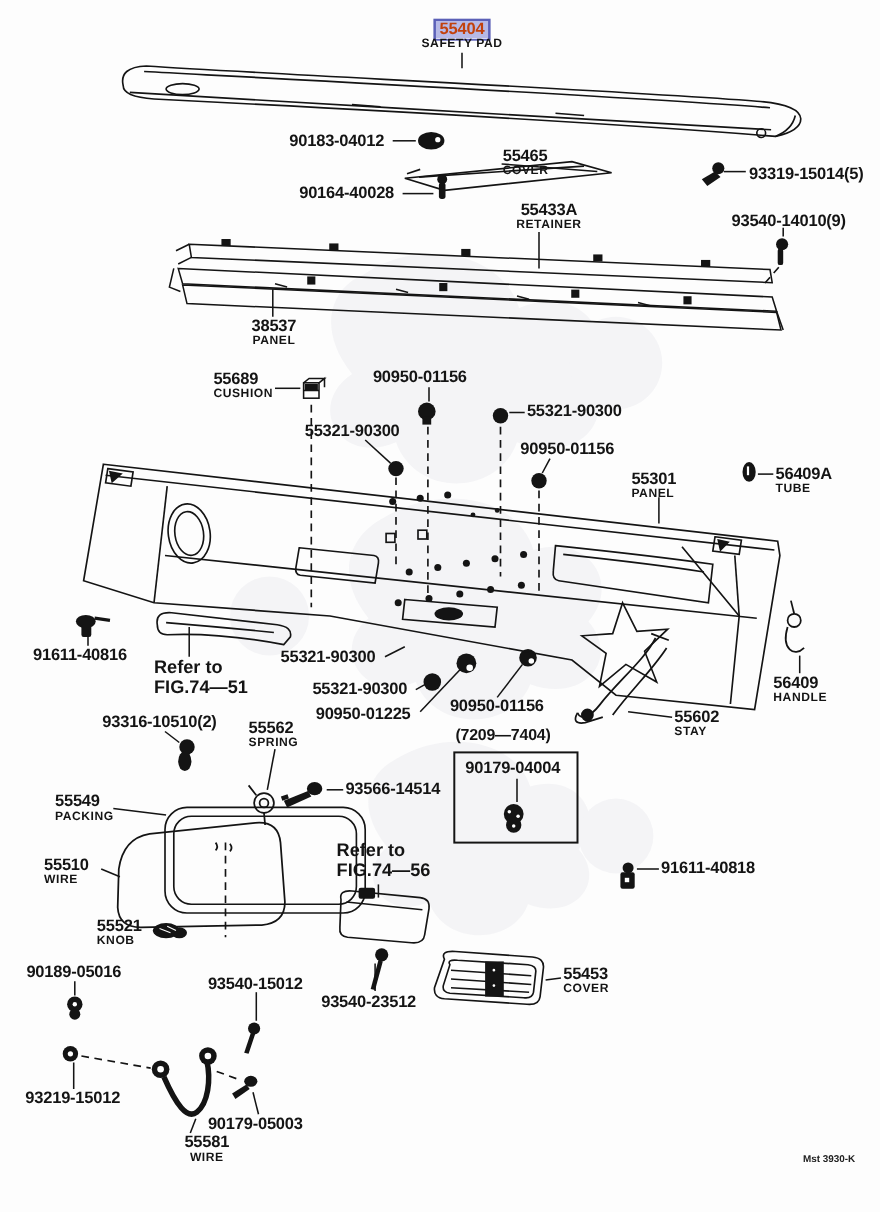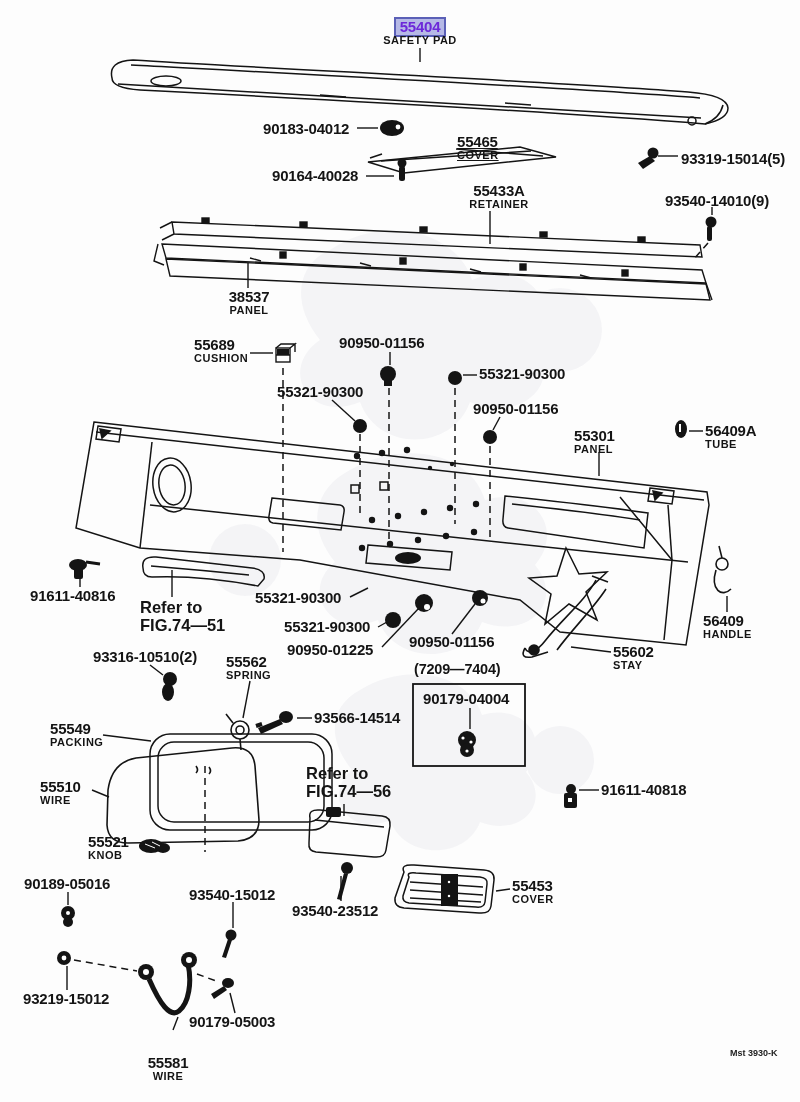--- a/index.html
+++ b/index.html
@@ -5,21 +5,21 @@
   html,body{margin:0;padding:0;background:#ffffff;}
   #page{position:relative;width:800px;height:1102px;background:#fdfdfd;overflow:hidden;
         font-family:"Liberation Sans",sans-serif;}
   svg{position:absolute;left:0;top:0;}
   .lbl{position:absolute;color:#141414;font-weight:700;line-height:1.08;white-space:nowrap;z-index:5;}
   .pn{display:block;font-size:15px;letter-spacing:-0.2px;}
   .sub{display:block;font-size:11px;letter-spacing:0.5px;margin-top:0px;}
   .center{text-align:center;}
   .ref .pn{font-size:16.5px;letter-spacing:0;}
   .hl{background:rgba(124,130,212,0.55);box-shadow:0 0 0 2px rgba(62,68,170,0.85);
-      padding:0 4px;color:#6d28d9;}
+      padding:0 4px;color:#c2410c;}
   .range{display:block;font-size:14.5px;letter-spacing:-0.2px;}
   .footer{position:absolute;font-size:9px;font-weight:700;color:#222;z-index:5;}
 </style>
 </head>
 <body>
 
 <div id="page">
 
 <svg width="800" height="1102" viewBox="0 0 800 1102">
 
@@ -337,21 +337,21 @@
 
 <div class="lbl center" style="left:355px;top:18px;width:130px;">
   <span class="pn hl" style="display:inline-block;">55404</span>
   <span class="sub">SAFETY PAD</span>
 </div>
 
 <div class="lbl" style="left:263px;top:121px;">
   <span class="pn">90183-04012</span>
 </div>
 
-<div class="lbl" style="left:457px;top:134px;text-decoration:underline;">
+<div class="lbl" style="left:457px;top:134px;">
   <span class="pn">55465</span>
   <span class="sub">COVER</span>
 </div>
 
 <div class="lbl" style="left:272px;top:168px;">
   <span class="pn">90164-40028</span>
 </div>
 
 <div class="lbl" style="left:681px;top:151px;">
   <span class="pn">93319-15014(5)</span>
@@ -499,20 +499,20 @@
 </div>
 
 <div class="lbl" style="left:23px;top:991px;">
   <span class="pn">93219-15012</span>
 </div>
 
 <div class="lbl" style="left:189px;top:1014px;text-align:center;">
   <span class="pn">90179-05003</span>
 </div>
 
-<div class="lbl center" style="left:136px;top:1031px;width:64px;margin-top:24px;">
+<div class="lbl center" style="left:156px;top:1031px;width:64px;">
   <span class="pn">55581</span>
   <span class="sub">WIRE</span>
 </div>
 
 <div class="footer" style="left:730px;top:1048px;">Mst 3930-K</div>
 
 </div>
 
 </body></html>

